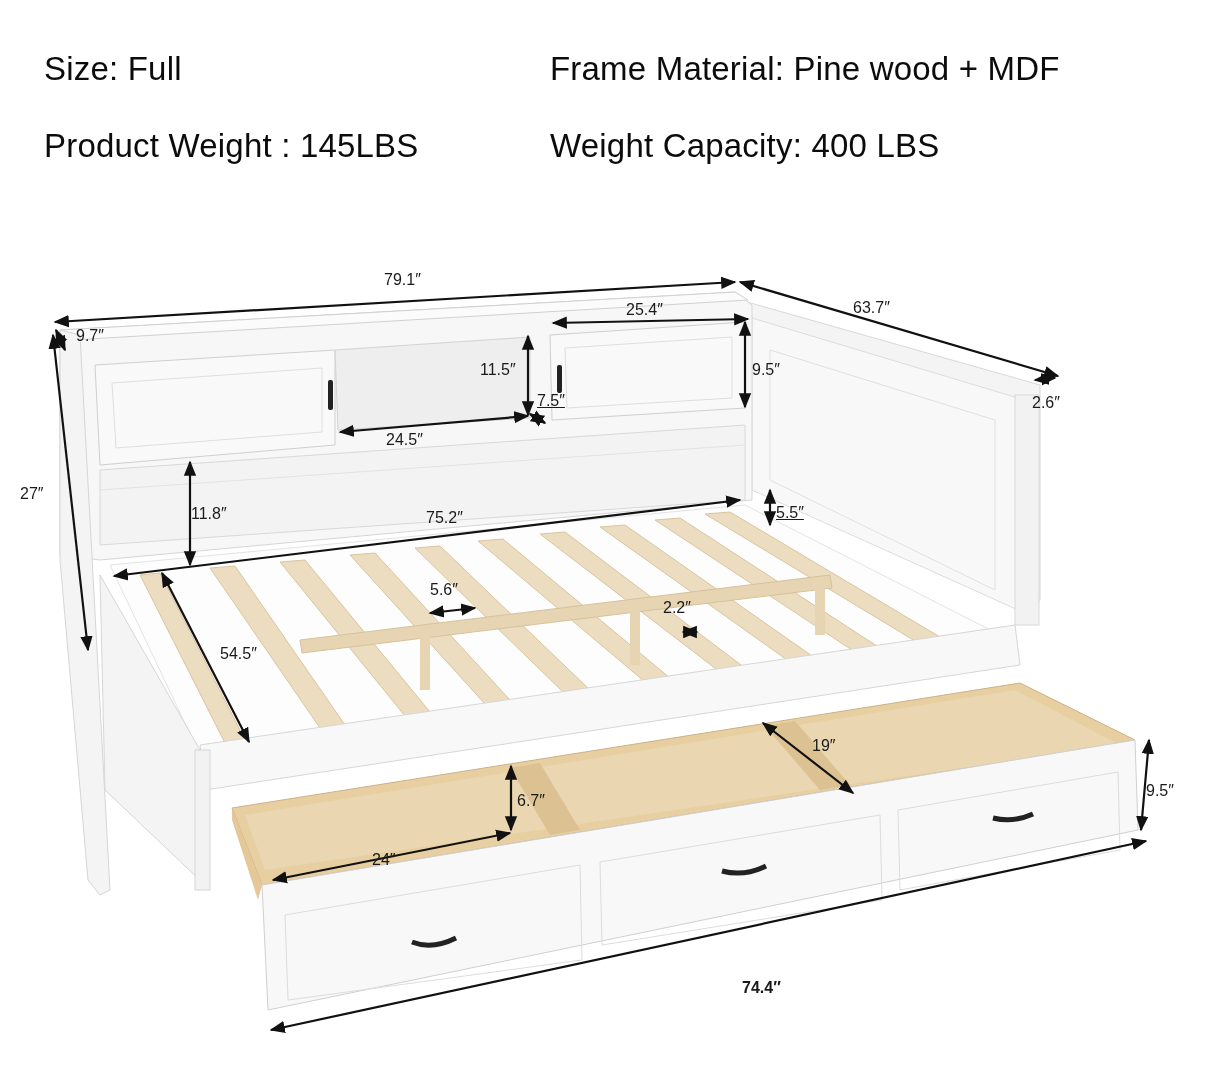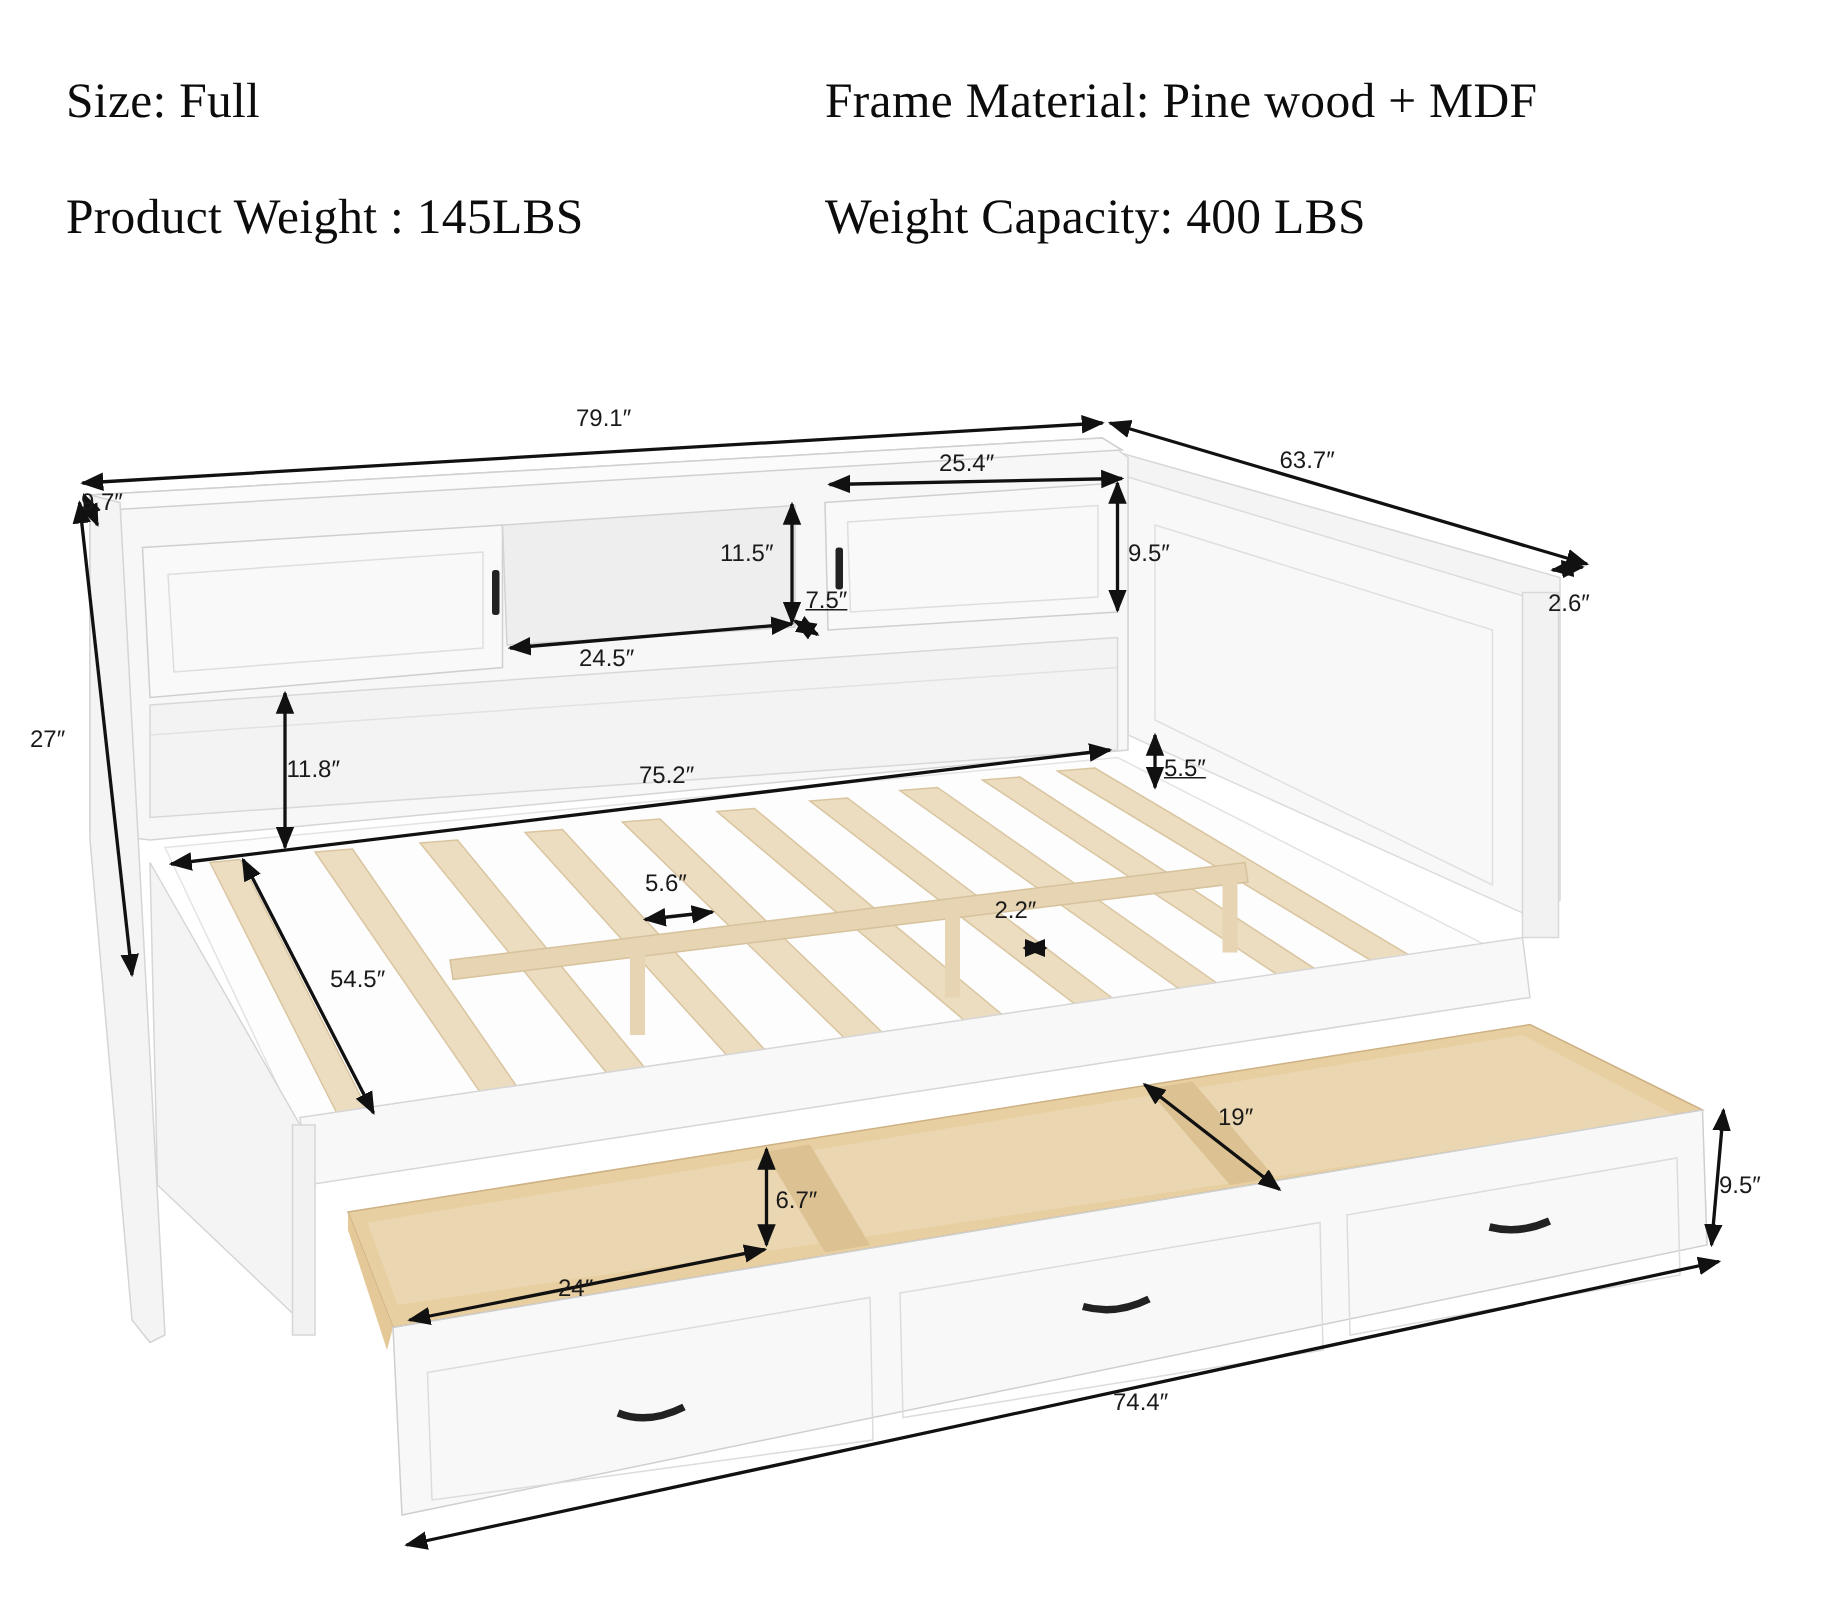--- a/index.html
+++ b/index.html
@@ -1,17 +1,17 @@
 <!DOCTYPE html>
 <html><head>
 <meta charset="utf-8">
 <style>
   html, body { margin:0; padding:0; background:#ffffff; }
   body { width:1214px; height:1071px; position:relative; overflow:hidden; font-family:"DejaVu Sans", sans-serif; color:#111; }
-  .spec { position:absolute; font-size:33px; font-family:Liberation Serif, serif; color:#0c0c0c; white-space:nowrap; letter-spacing:0.2px; }
+  .spec { position:absolute; font-size:33px; font-family:Liberation Sans, sans-serif; color:#0c0c0c; white-space:nowrap; letter-spacing:0.2px; }
   .dim { position:absolute; font-family:"Liberation Sans", sans-serif; font-size:16px; color:#1a1a1a; white-space:nowrap; line-height:1; }
   svg.art { position:absolute; left:0; top:0; }
 </style>
 </head>
 <body>
 
 <div class="spec" style="left:44px; top:50px;">Size: Full</div>
 <div class="spec" style="left:550px; top:50px;">Frame Material: Pine wood + MDF</div>
 <div class="spec" style="left:44px; top:127px;">Product Weight : 145LBS</div>
 <div class="spec" style="left:550px; top:127px;">Weight Capacity: 400 LBS</div>
@@ -112,30 +112,30 @@
     <line x1="1149" y1="740" x2="1141" y2="830"></line>
     <line x1="511" y1="766" x2="511" y2="830"></line>
     <line x1="273" y1="880" x2="510" y2="833"></line>
     <line x1="271" y1="1030" x2="1146" y2="841"></line>
   </g>
 </svg>
 
 <div class="dim" style="left:384px; top:272px;">79.1″</div>
 <div class="dim" style="left:853px; top:300px;">63.7″</div>
 <div class="dim" style="left:20px; top:486px;">27″</div>
-<div class="dim" style="left:54px; top:328px;">9.7″</div>
+<div class="dim" style="left:76px; top:328px;">9.7″</div>
 <div class="dim" style="left:1032px; top:395px;">2.6″</div>
 <div class="dim" style="left:626px; top:302px;">25.4″</div>
 <div class="dim" style="left:752px; top:362px;">9.5″</div>
 <div class="dim" style="left:480px; top:362px;">11.5″</div>
 <div class="dim" style="left:537px; top:393px;text-decoration:underline;">7.5″</div>
 <div class="dim" style="left:386px; top:432px;">24.5″</div>
 <div class="dim" style="left:191px; top:506px;">11.8″</div>
 <div class="dim" style="left:426px; top:510px;">75.2″</div>
 <div class="dim" style="left:776px; top:505px;text-decoration:underline;">5.5″</div>
 <div class="dim" style="left:430px; top:582px;">5.6″</div>
 <div class="dim" style="left:663px; top:600px;">2.2″</div>
 <div class="dim" style="left:220px; top:646px;">54.5″</div>
 <div class="dim" style="left:812px; top:738px;">19″</div>
 <div class="dim" style="left:1146px; top:783px;">9.5″</div>
 <div class="dim" style="left:517px; top:793px;">6.7″</div>
 <div class="dim" style="left:372px; top:852px;">24″</div>
-<div class="dim" style="left:742px; top:928px;">74.4″</div>
+<div class="dim" style="left:742px; top:980px;font-weight:bold;">74.4″</div>
 
 </body></html>

